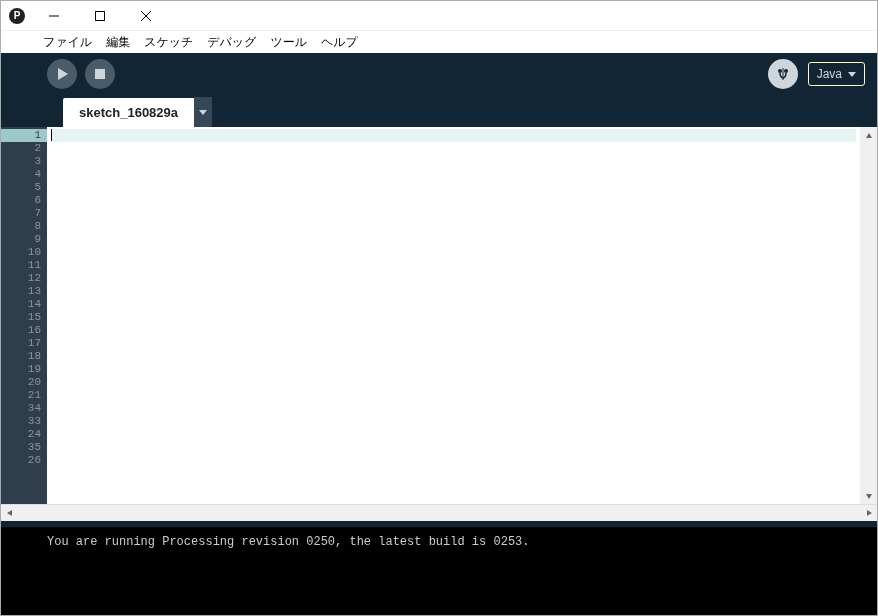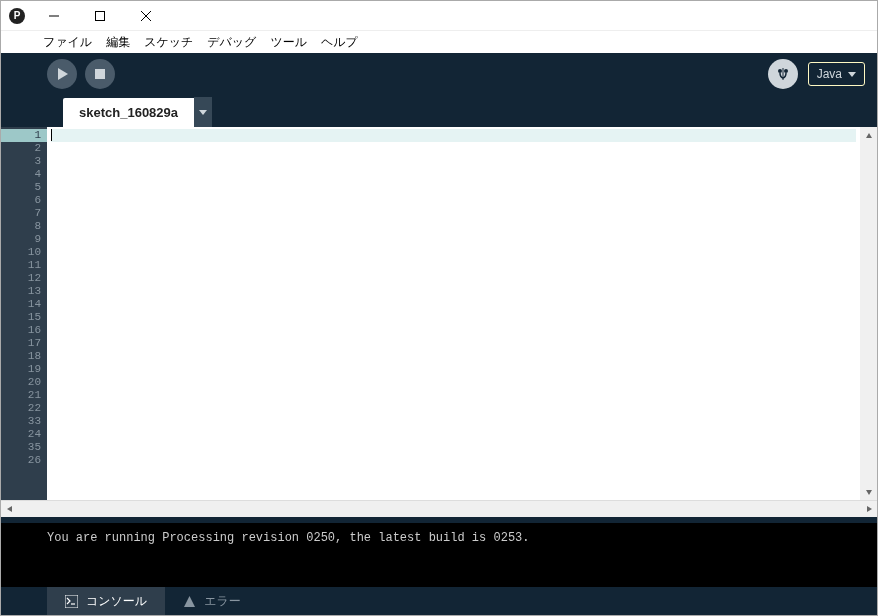--- a/index.html
+++ b/index.html
@@ -33,21 +33,21 @@
 .code .cursor { display: inline-block; width: 1px; height: 12px; background: #000; vertical-align: top; }
 .vscroll { width: 17px; background: #f0f0f0; position: relative; }
 .vscroll .up, .vscroll .down { height: 17px; display: flex; align-items: center; justify-content: center; cursor: pointer; }
 .vscroll .down { position: absolute; bottom: 0; width: 100%; }
 .vscroll svg { width: 8px; height: 8px; fill: #666; }
 .hscroll { height: 17px; background: #f0f0f0; display: flex; border-top: 1px solid #ddd; }
 .hscroll .left, .hscroll .right { width: 17px; display: flex; align-items: center; justify-content: center; cursor: pointer; }
 .hscroll .track { flex: 1; }
 .hscroll svg { width: 8px; height: 8px; fill: #666; }
 .divider { height: 6px; background: #122535; }
-.console { height: 64px; background: #000; color: #ccc; font-family: "Courier New", monospace; font-size: 12px; padding: 8px 12px 8px 46px; }
+.console { height: 88px; background: #000; color: #ccc; font-family: "Courier New", monospace; font-size: 12px; padding: 8px 12px 8px 46px; }
 .bottom-tabs { height: 28px; background: #122535; display: flex; align-items: stretch; padding-left: 46px; }
 .btab { display: flex; align-items: center; gap: 8px; padding: 0 18px; color: #8895a0; font-size: 12px; cursor: pointer; }
 .btab.active { background: #2f3e4c; color: #fff; }
 .btab svg { width: 13px; height: 13px; fill: currentColor; }
 </style>
 </head>
 <body>
 
 <div class="window">
   <div class="titlebar">
@@ -129,21 +129,21 @@
         <div>12</div>
         <div>13</div>
         <div>14</div>
         <div>15</div>
         <div>16</div>
         <div>17</div>
         <div>18</div>
         <div>19</div>
         <div>20</div>
         <div>21</div>
-        <div>22</div>
+        <div>34</div>
         <div>33</div>
         <div>24</div>
         <div>35</div>
         <div>26</div>
       </div>
     <div class="code">
       <div class="line1"><span class="cursor"></span></div>
     </div>
     <div class="vscroll">
       <div class="up">
@@ -172,29 +172,13 @@
         </svg>
       </div>
   </div>
 
   <div class="divider"></div>
 
   <div class="console">
     <div>You are running Processing revision 0250, the latest build is 0253.</div>
   </div>
 
-  <div class="bottom-tabs">
-    <div class="btab active">
-      <svg viewBox="0 0 13 13">
-          <rect x="0" y="0" width="13" height="13" fill="none" stroke="currentColor"></rect>
-          <path d="M2 3 L5 6 L2 9" fill="none" stroke="currentColor" stroke-width="1.2"></path>
-          <line x1="6" y1="9" x2="10" y2="9" stroke="currentColor" stroke-width="1.2"></line>
-        </svg>
-      <span>コンソール</span>
-    </div>
-    <div class="btab">
-      <svg viewBox="0 0 13 13">
-          <path d="M6.5 1 L12 12 L1 12 Z" fill="currentColor"></path>
-        </svg>
-      <span>エラー</span>
-    </div>
-  </div>
 </div>
 
 </body></html>

